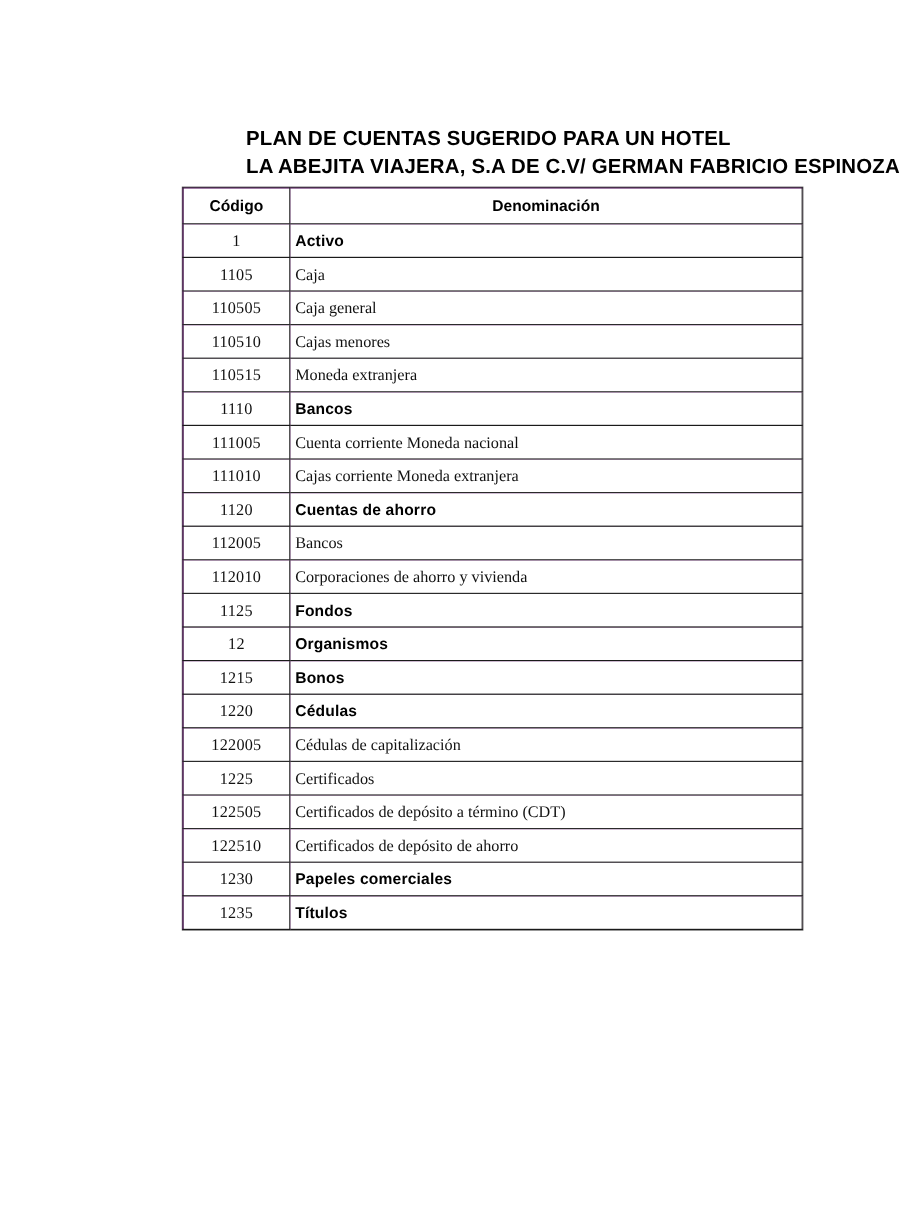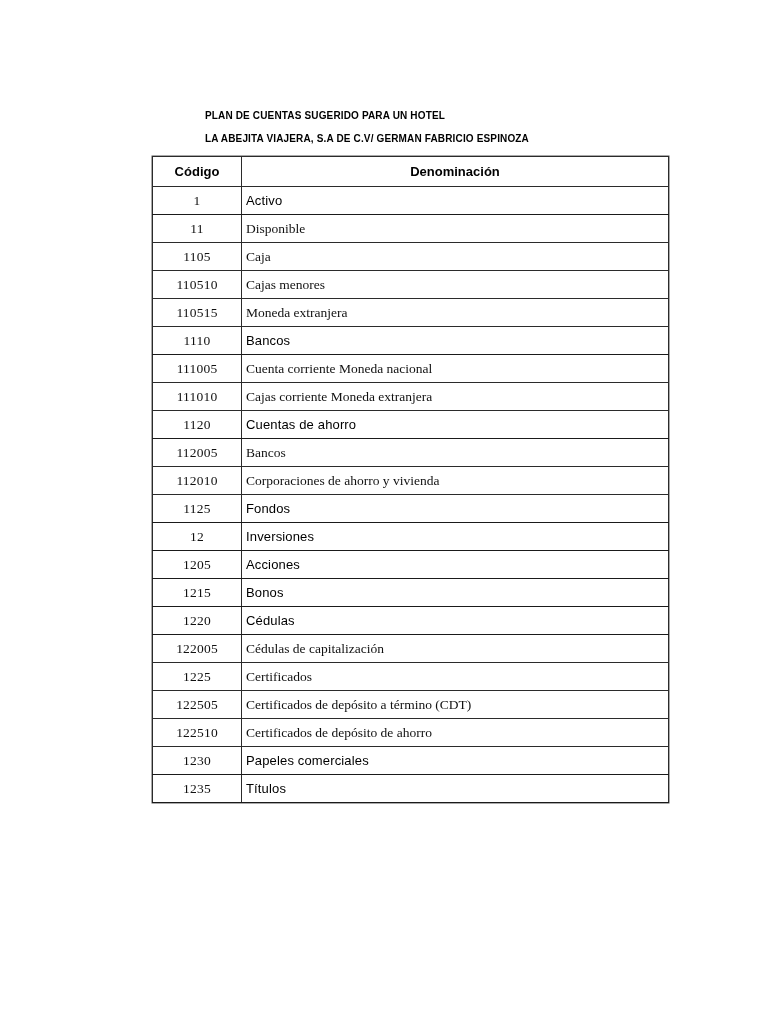--- a/index.html
+++ b/index.html
@@ -29,21 +29,21 @@
   
   .titles {
     position: absolute;
     left: 205px;
     top: 104px;
     width: 500px;
   }
   .title-line {
     font-family: "Liberation Sans", sans-serif;
     font-weight: bold;
-    font-size: 10px;
+    font-size: 17px;
     line-height: 23px;
     letter-spacing: 0.15px;
     white-space: nowrap;
     color: #000;
   }
 
   
   .acct-table {
     position: absolute;
     left: 152px;
@@ -92,21 +92,21 @@
     text-align: left;
     padding-left: 4px;
     font-family: "Liberation Serif", serif;
     font-size: 13.5px;
     color: #111;
   }
 
   
   tr.major td.name {
     font-family: "Liberation Sans", sans-serif;
-    font-weight: normal;
+    font-weight: bold;
     font-size: 13px;
     letter-spacing: 0.15px;
     color: #000;
   }
   tr.major td {
     border-top-color: #1a1a1a;
     border-bottom-color: #1a1a1a;
   }
 
   
@@ -135,28 +135,28 @@
         <th class="h-code">Código</th>
         <th class="h-name">Denominación</th>
       </tr>
     </thead>
     <tbody id="tbody">
         <tr class="major">
           <td class="code">1</td>
           <td class="name">Activo</td>
         </tr>
         <tr>
-          <td class="code">11</td>
-          <td class="name">Disponible</td>
-        </tr>
-        <tr>
           <td class="code">1105</td>
           <td class="name">Caja</td>
         </tr>
         <tr>
+          <td class="code">110505</td>
+          <td class="name">Caja general</td>
+        </tr>
+        <tr>
           <td class="code">110510</td>
           <td class="name">Cajas menores</td>
         </tr>
         <tr>
           <td class="code">110515</td>
           <td class="name">Moneda extranjera</td>
         </tr>
         <tr class="major">
           <td class="code">1110</td>
           <td class="name">Bancos</td>
@@ -180,25 +180,21 @@
         <tr>
           <td class="code">112010</td>
           <td class="name">Corporaciones de ahorro y vivienda</td>
         </tr>
         <tr class="major">
           <td class="code">1125</td>
           <td class="name">Fondos</td>
         </tr>
         <tr class="major">
           <td class="code">12</td>
-          <td class="name">Inversiones</td>
-        </tr>
-        <tr class="major">
-          <td class="code">1205</td>
-          <td class="name">Acciones</td>
+          <td class="name">Organismos</td>
         </tr>
         <tr class="major">
           <td class="code">1215</td>
           <td class="name">Bonos</td>
         </tr>
         <tr class="major">
           <td class="code">1220</td>
           <td class="name">Cédulas</td>
         </tr>
         <tr>

